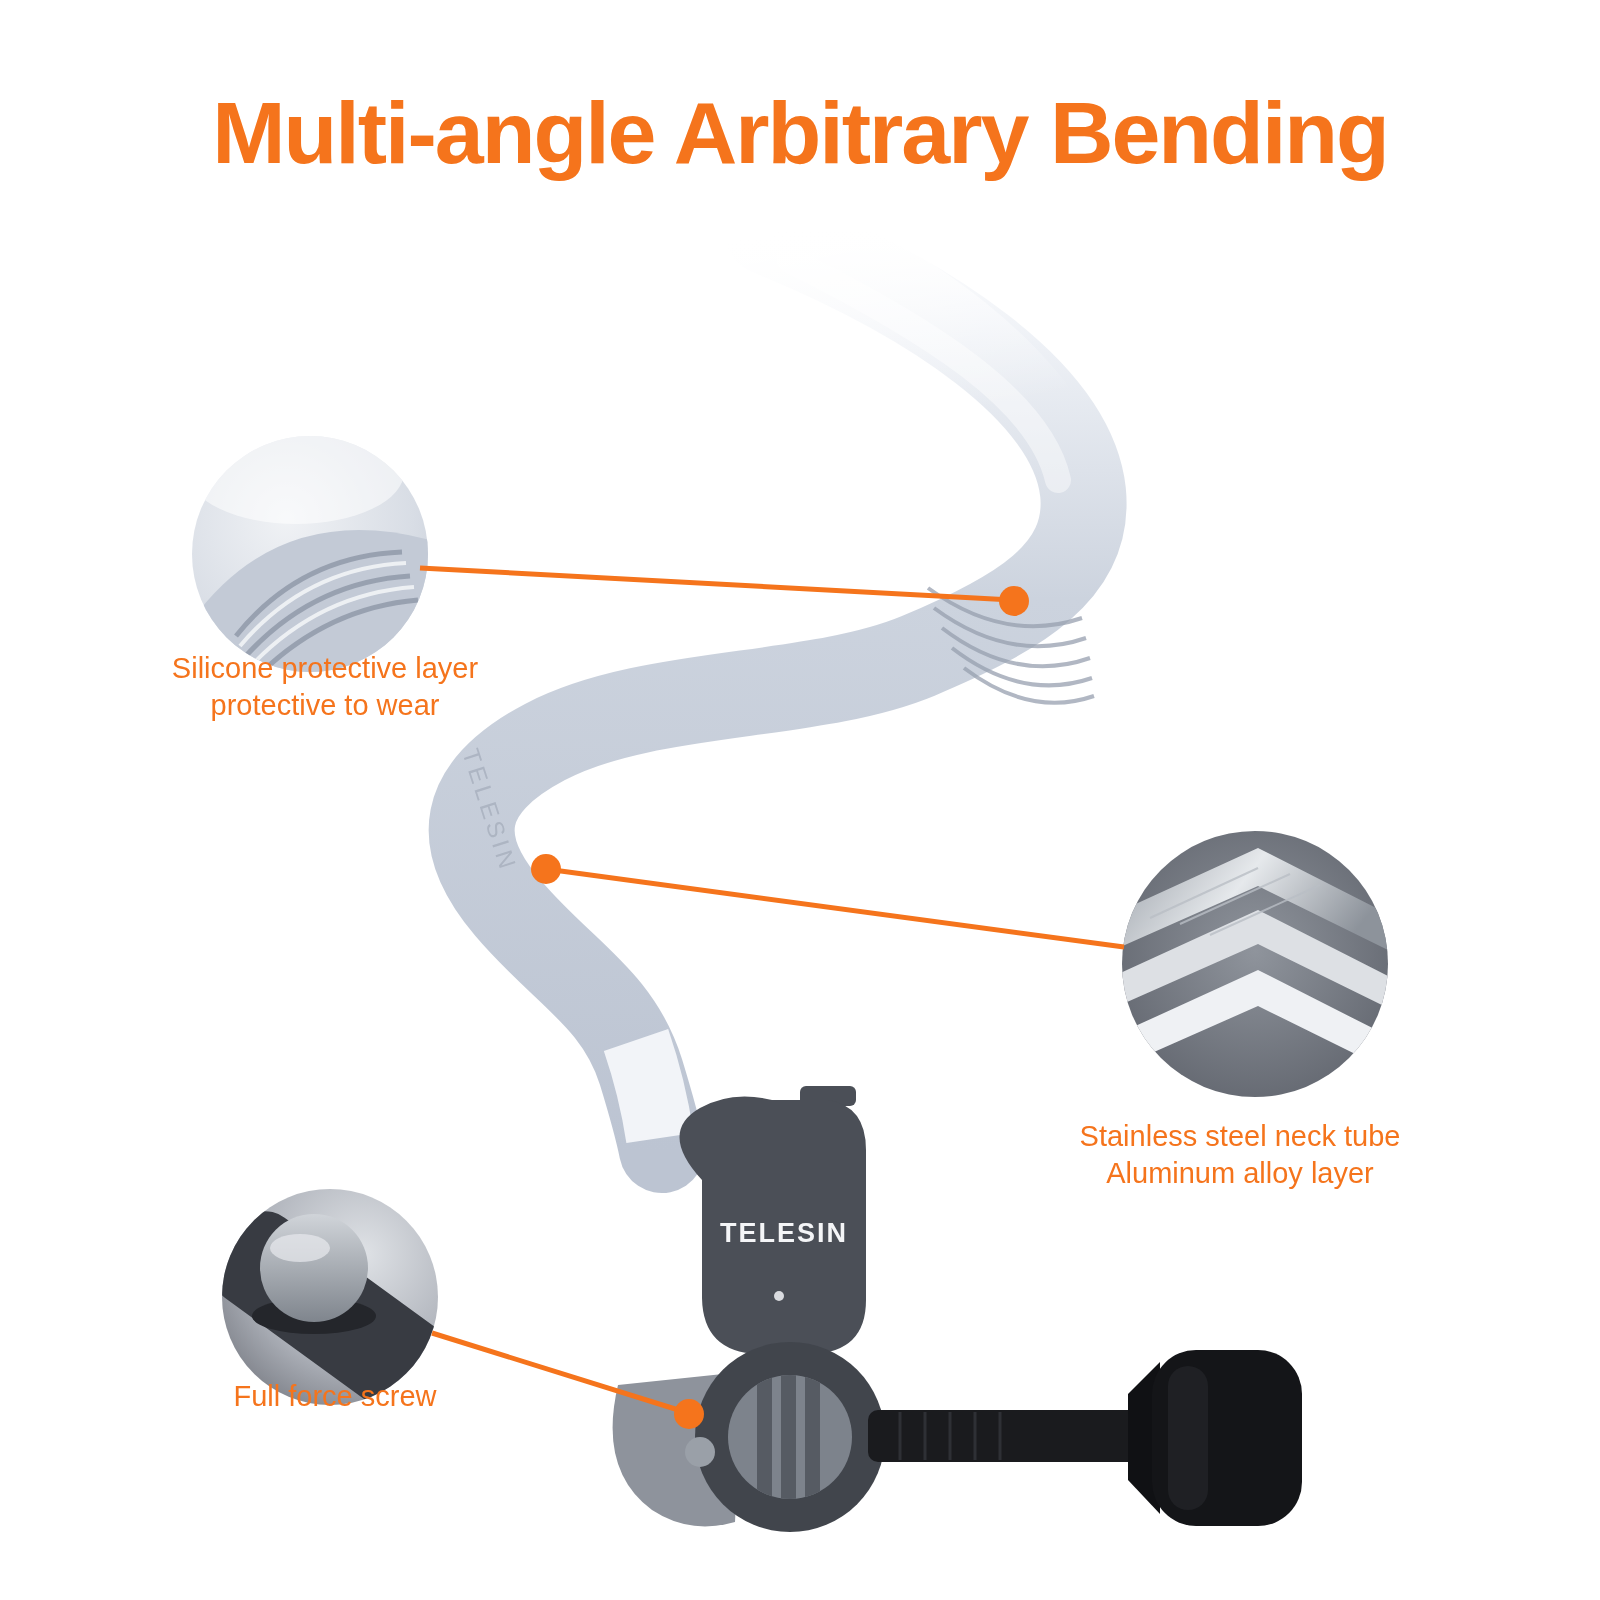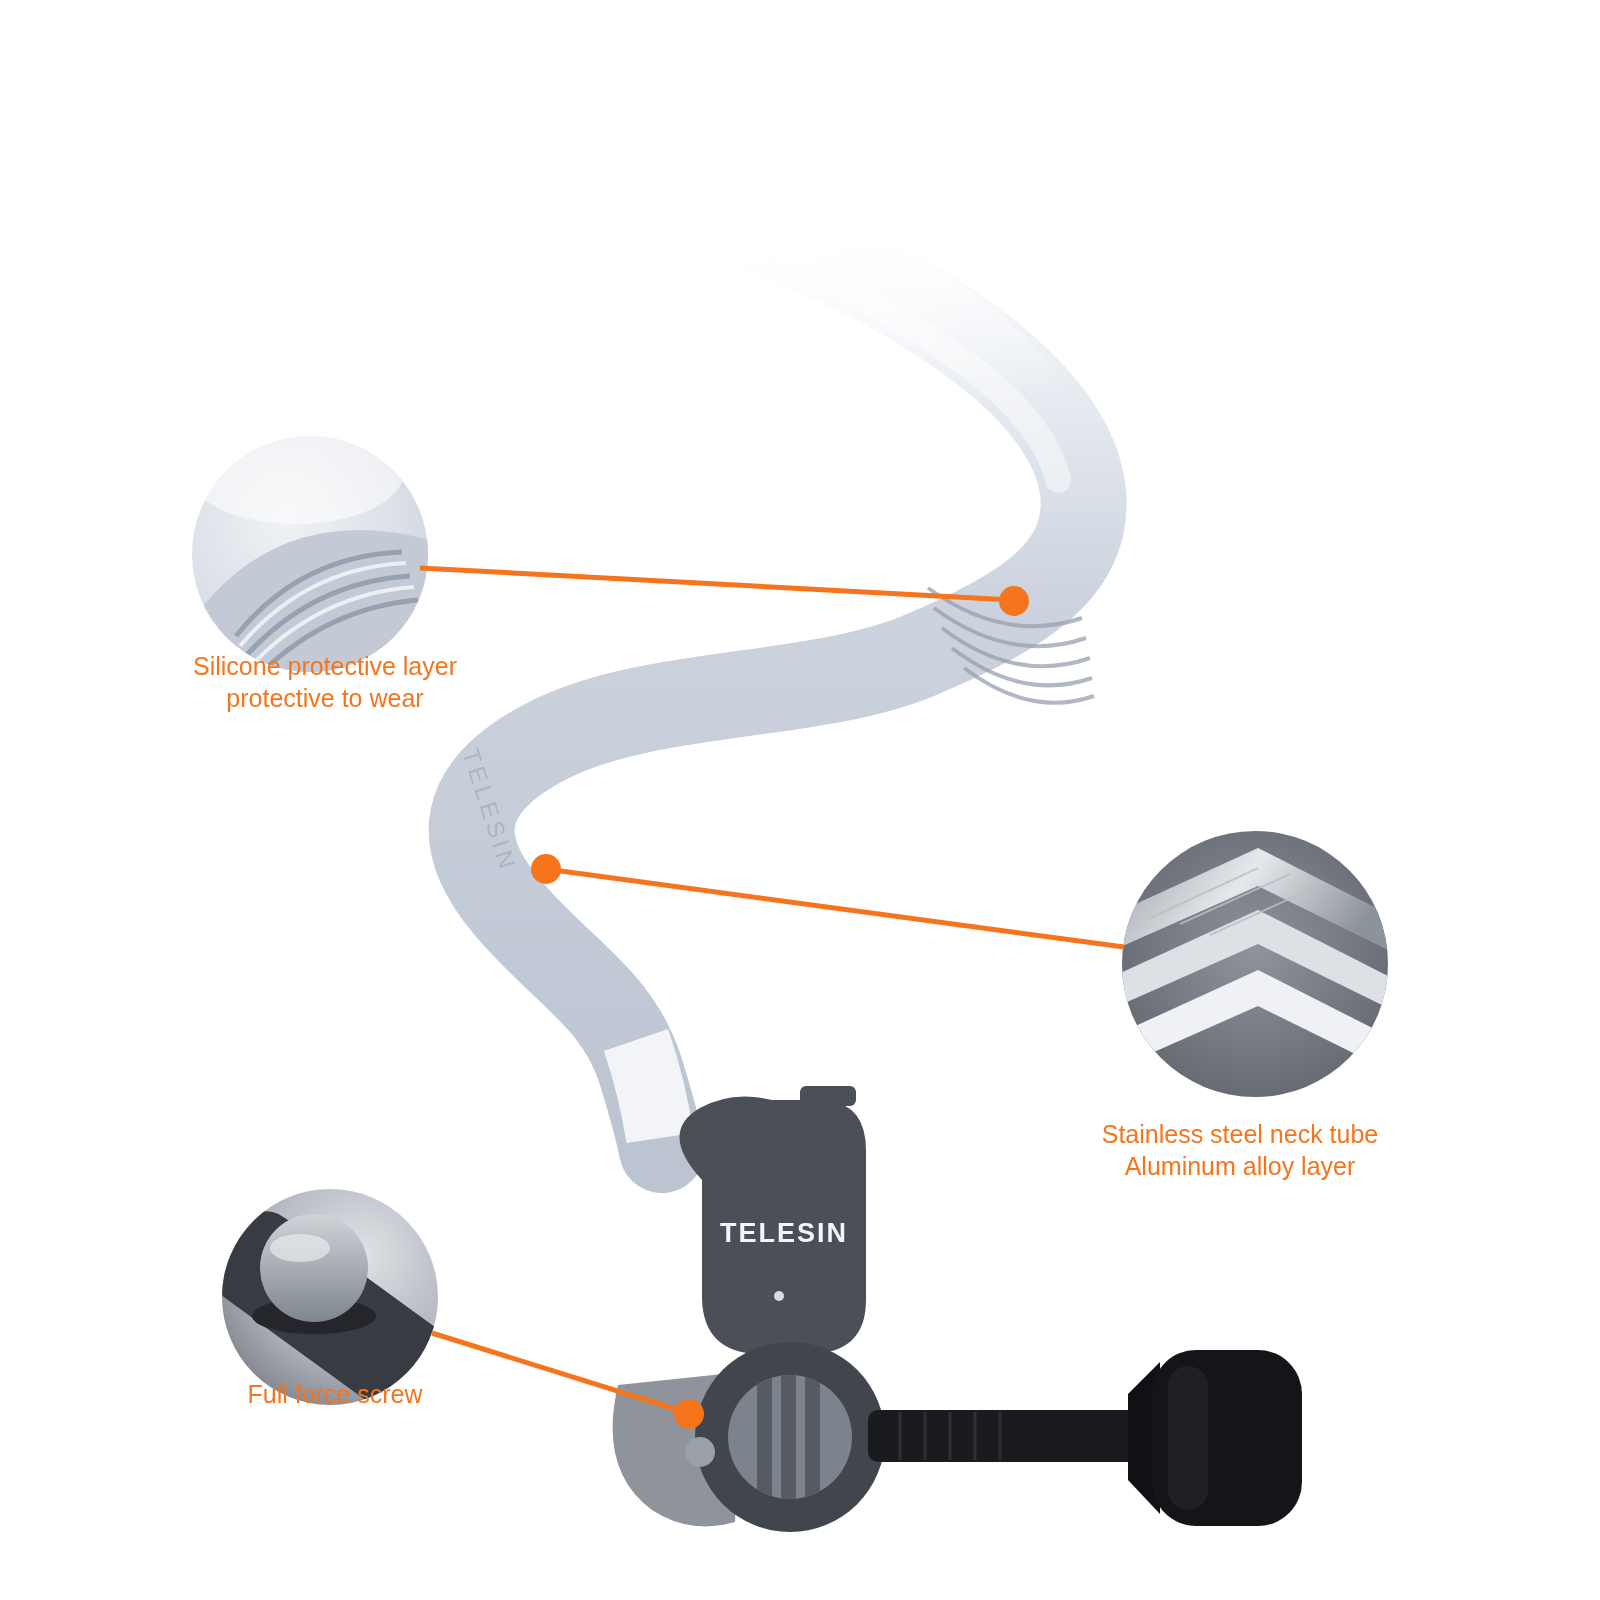--- a/index.html
+++ b/index.html
@@ -7,29 +7,30 @@
     position:relative;width:1600px;height:1600px;background:#ffffff;
     overflow:hidden;font-family:"Liberation Sans",sans-serif;
   }
   .title{
     position:absolute;top:82px;left:0;width:100%;margin:0;
     text-align:center;font-size:88px;font-weight:700;letter-spacing:-2px;
     color:#F5741C;
   }
   .art{position:absolute;left:0;top:0;}
   .label{
-    position:absolute;color:#F5741C;font-size:25px;line-height:1.28;
+    position:absolute;color:#F5741C;font-size:29px;line-height:1.28;
     text-align:center;
   }
 </style>
 </head>
 <body>
 
 <div class="canvas">
 
+  <h1 class="title">Multi-angle Arbitrary Bending</h1>
 
   <svg class="art" width="1600" height="1600" viewBox="0 0 1600 1600">
     <defs>
       <linearGradient id="tubeGrad" x1="0" y1="0" x2="0" y2="1">
         <stop offset="0" stop-color="#ffffff"></stop>
         <stop offset="0.12" stop-color="#eef1f6"></stop>
         <stop offset="0.4" stop-color="#ccd3de"></stop>
         <stop offset="1" stop-color="#bcc4d2"></stop>
       </linearGradient>
       <linearGradient id="fadeTop" x1="0" y1="0" x2="0.3" y2="1">

